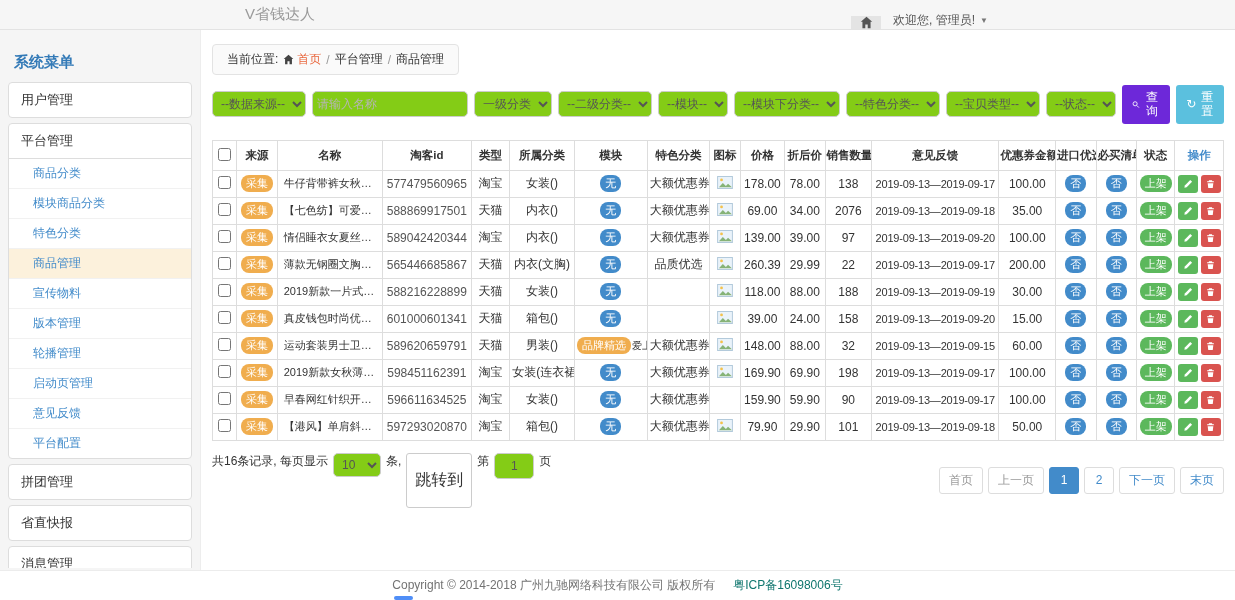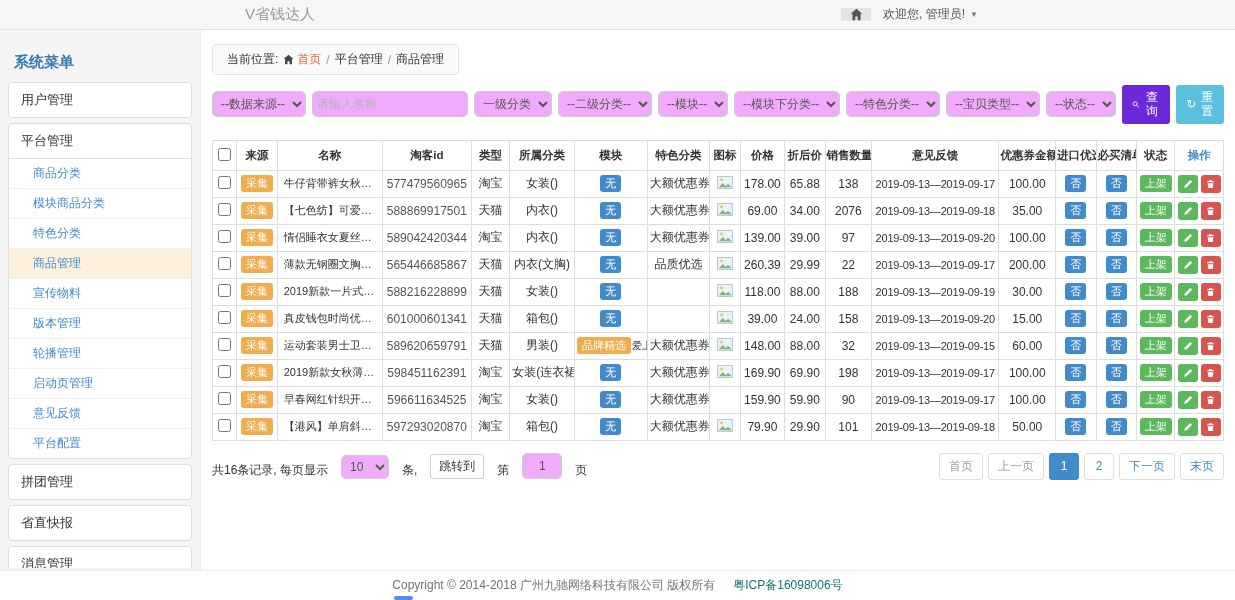--- a/index.html
+++ b/index.html
@@ -2,21 +2,21 @@
 <html><head>
 <meta charset="utf-8">
 <style>
   *{box-sizing:border-box;margin:0;padding:0}
   html,body{width:1235px;height:600px;overflow:hidden}
   body{font-family:"Liberation Sans","DejaVu Sans",sans-serif;font-size:12px;color:#333;background:#fff;position:relative}
 
   
   .topbar{height:30px;background:#f6f6f6;border-bottom:1px solid #e3e3e3;position:relative;display:flex;align-items:center}
   .brand{margin-left:245px;font-size:15px;color:#9a9a9a}
-  .header-right{position:absolute;right:245px;top:0;height:100%;display:flex;align-items:center}
+  .header-right{position:absolute;right:235px;top:0;height:100%;display:flex;align-items:flex-end}
   .home-box{width:30px;background:#e4e4e4;display:flex;align-items:center;justify-content:center;cursor:pointer}
   .welcome{display:flex;align-items:center;gap:5px;padding:0 12px;color:#555;cursor:pointer;font-size:12px}
   .welcome .caret{font-size:8px;color:#777}
 
   
   .side-bg{position:absolute;left:0;top:30px;width:201px;bottom:30px;background:#f5f5f5;border-right:1px solid #ededed}
   aside{position:absolute;left:8px;top:44px;width:184px;bottom:32px;overflow:hidden}
   .side-title{color:#337ab7;font-weight:bold;font-size:15px;padding:9px 6px 10px}
   .panel{background:#fff;border:1px solid #ddd;border-radius:4px;margin-bottom:5px;overflow:hidden}
   .panel-heading{padding:8px 12px;font-size:13px;color:#333;cursor:pointer}
@@ -26,21 +26,21 @@
   .panel-body a.active{background:#fcf1dc}
 
   
   main{position:absolute;left:212px;top:44px;width:1012px}
   .breadcrumb{display:inline-flex;align-items:center;gap:5px;background:#fafafa;border:1px solid #e3e3e3;border-radius:4px;padding:6px 14px;margin-bottom:10px;color:#333}
   .breadcrumb a{color:#e9663c;text-decoration:none;display:inline-flex;align-items:center;gap:3px}
   .crumb-sep{color:#999}
 
   .filter-bar{display:flex;align-items:center;gap:6px;margin-bottom:16px;flex-wrap:nowrap}
   #filter-controls{display:contents}
-  select,input[type=text]{height:26px;border:1px solid #ccc;border-radius:5px;background:#f0abfc;font-size:12px;color:#555;padding:2px 4px;font-family:inherit}
+  select,input[type=text]{height:26px;border:1px solid #ccc;border-radius:5px;background:#84cc16;font-size:12px;color:#555;padding:2px 4px;font-family:inherit}
   input::placeholder{color:#b5b5b5}
   .name-input{width:156px;padding-left:8px}
 
   .btn{display:inline-flex;align-items:center;gap:4px;border:none;border-radius:3px;color:#fff;font-size:12px;padding:5px 10px;cursor:pointer;font-family:inherit;line-height:1.2}
   .btn-primary{background:#6d28d9}
   .btn-info{background:#5bc0de}
   .btn-success{background:#5cb85c}
   .btn-danger-light{background:#e89c99}
   .icon-glyph{font-size:12px;line-height:1}
   .plus-glyph{font-weight:bold;font-size:13px;line-height:1}
@@ -48,32 +48,32 @@
   .actions{display:flex;justify-content:flex-end;gap:6px;margin:0 0 8px}
 
   table{width:100%;border-collapse:collapse;table-layout:fixed;background:#fff}
   th,td{border:1px solid #ddd;padding:4px 2px;text-align:center;font-size:12px;overflow:hidden;white-space:nowrap;vertical-align:middle}
   th{font-weight:bold;padding:7px 1px;font-size:11.5px;color:#333}
   th.th-op{color:#428bca}
   td.name{text-align:left;padding-left:6px;font-size:11px;text-overflow:ellipsis}
   td.dim{color:#555}
   td.date{font-size:11px;letter-spacing:-0.2px}
   .mod-extra{font-size:10px;color:#333;margin-left:1px}
-  .badge{display:inline-block;color:#fff;font-size:11px;padding:2px 5px;border-radius:3px;line-height:1.15;cursor:default}
+  .badge{display:inline-block;color:#fff;font-size:11px;padding:2px 5px;border-radius:8px;line-height:1.15;cursor:default}
   .badge-orange{background:#f0ad4e}
   .badge-blue{background:#428bca;cursor:pointer}
   .badge-green{background:#5cb85c;cursor:pointer}
   .mini-btn{display:inline-flex;align-items:center;justify-content:center;width:20px;height:18px;border-radius:3px;border:none;cursor:pointer;vertical-align:middle;padding:0}
   .mini-edit{background:#5cb85c;margin-right:3px}
   .mini-del{background:#d9534f}
 
   .pager-row{display:flex;justify-content:space-between;align-items:center;margin-top:12px}
-  .pager-left{display:flex;align-items:flex-end;gap:13px;color:#333}
+  .pager-left{display:flex;align-items:flex-start;gap:5px;color:#333}
   .per-page{width:48px;height:24px}
-  .goto-btn{border:1px solid #ccc;background:#fff;border-radius:3px;padding:3px 8px;cursor:pointer;color:#333;font-family:inherit;font-size:12px}
+  .goto-btn{border:1px solid #ccc;background:#fff;border-radius:3px;padding:16px 8px;cursor:pointer;color:#333;font-family:inherit;font-size:16px}
   .page-input{width:40px;height:24px;text-align:center}
   .pager-right{display:flex;gap:5px}
   .page-btn{min-width:30px;padding:4px 9px;border:1px solid #ddd;border-radius:3px;background:#fff;color:#428bca;cursor:pointer;text-align:center;font-family:inherit;font-size:12px}
   .page-btn.active{background:#428bca;color:#fff;border-color:#428bca}
   .page-btn.disabled{color:#999;cursor:default}
 
   footer{position:absolute;bottom:0;left:0;width:100%;height:30px;border-top:1px solid #ececec;background:#fff;display:flex;align-items:center;justify-content:center;color:#737373;font-size:12px;gap:18px}
   footer a{color:#0f766e;text-decoration:none;cursor:pointer}
   .hscroll-thumb{position:absolute;bottom:0;left:394px;width:19px;height:4px;background:#4f8ef7;border-radius:2px}
 </style>
@@ -216,21 +216,21 @@
           <td>淘宝</td>
           <td>女装()</td>
           <td><span class="badge badge-blue">无</span></td>
           <td>大额优惠券</td>
           <td><svg viewBox="0 0 18 15" width="16" height="13">
               <rect x="0.5" y="0.5" width="17" height="14" fill="#eaf3fa" stroke="#a9c3d6"></rect>
               <circle cx="5" cy="4.6" r="1.6" fill="#f3c14b"></circle>
               <path d="M2 13l4.5-5 3.5 3.5 2.5-2.5L17 13z" fill="#86b377"></path>
             </svg></td>
           <td>178.00</td>
-          <td>65.88</td>
+          <td>78.00</td>
           <td>138</td>
           <td class="date">2019-09-13—2019-09-17</td>
           <td>100.00</td>
           <td><span class="badge badge-blue">否</span></td>
           <td><span class="badge badge-blue">否</span></td>
           <td><span class="badge badge-green">上架</span></td>
           <td><button class="mini-btn mini-edit">
               <svg viewBox="0 0 16 16" width="10" height="10">
                 <path d="M11.6 1.5l2.9 2.9-8.7 8.7-3.6.7.7-3.6z" fill="#fff"></path>
               </svg>

